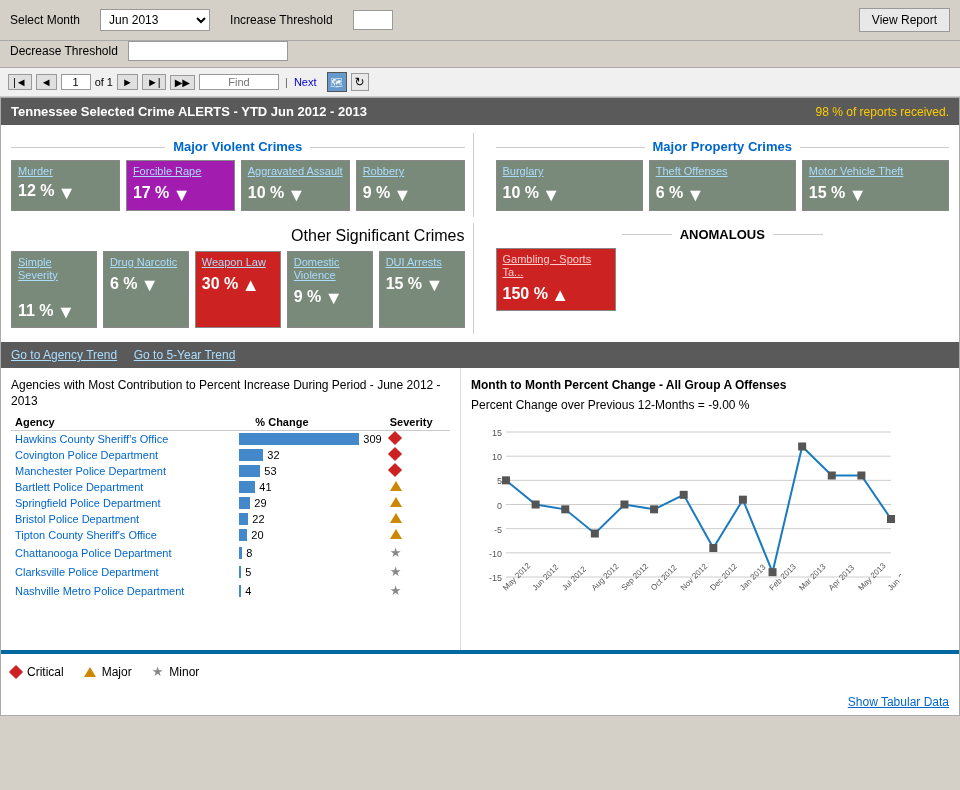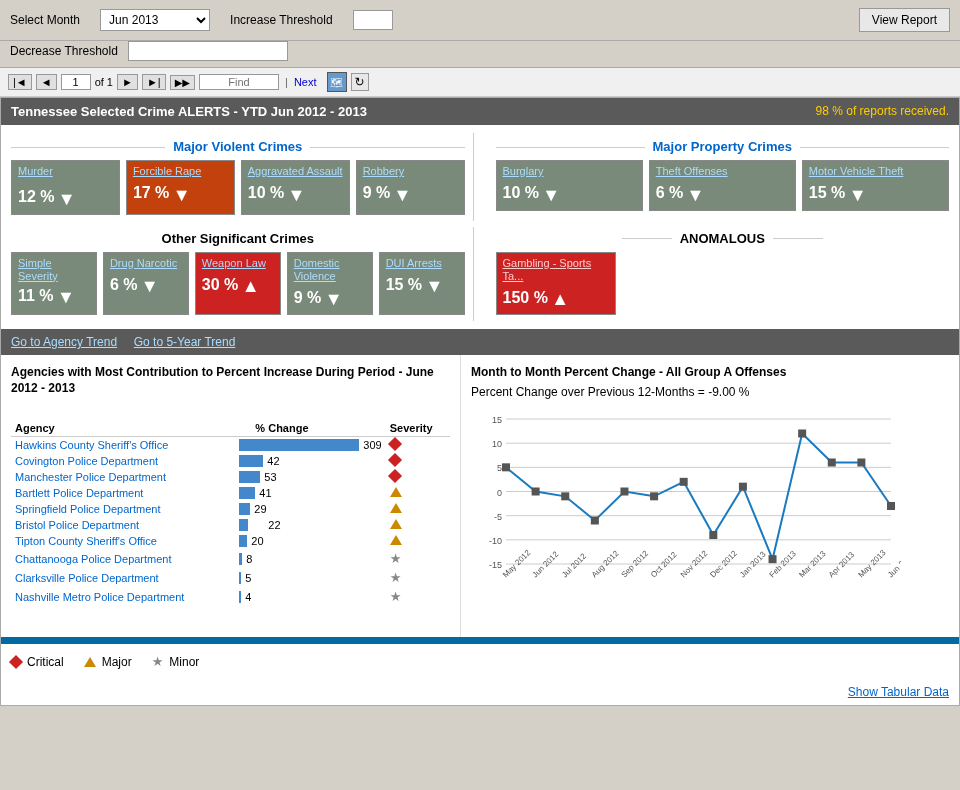--- a/index.html
+++ b/index.html
@@ -18,76 +18,76 @@
     .nav-bar input { width: 30px; text-align: center; font-size: 11px; border: 1px solid #999; padding: 1px 2px; }
     .nav-bar span { font-size: 11px; }
     .nav-bar .find-box { width: 80px; border: 1px solid #999; font-size: 11px; padding: 1px 3px; }
     .nav-bar .find-sep { color: #666; margin: 0 2px; }
     .nav-bar .find-next { color: #0000cc; cursor: pointer; text-decoration: none; font-size: 11px; }
     .nav-icon { width: 20px; height: 20px; background: #6699cc; border: 1px solid #555; cursor: pointer; display: inline-flex; align-items: center; justify-content: center; color: white; font-size: 10px; }
     .refresh-icon { width: 18px; height: 18px; background: #e8e8e8; border: 1px solid #999; cursor: pointer; display: inline-flex; align-items: center; justify-content: center; font-size: 12px; }
 
     .main-content { background: white; border: 1px solid #aaa; margin: 0; overflow-y: auto; max-height: 680px; }
 
-    .header-bar { background: #5a5a5a; color: white; padding: 6px 10px; display: flex; justify-content: space-between; }
+    .header-bar { background: #5a5a5a; color: white; padding: 6px 10px; display: flex; justify-content: space-between; align-items: center; }
     .header-bar .title { font-size: 13px; font-weight: bold; }
     .header-bar .reports { color: #ffcc00; font-size: 12px; }
 
     .crimes-section { padding: 8px 10px; background: white; }
 
     .section-header { text-align: center; position: relative; margin: 6px 0 4px 0; }
     .section-header::before { content: ''; position: absolute; left: 0; top: 50%; width: 100%; height: 1px; background: #ccc; z-index: 0; }
     .section-header a { color: #0066cc; font-size: 13px; font-weight: bold; text-decoration: none; background: white; padding: 0 8px; position: relative; z-index: 1; }
 
     .crimes-row { display: flex; gap: 6px; margin: 6px 0; flex-wrap: nowrap; }
 
     .crime-card { flex: 1; min-width: 70px; padding: 4px 6px; border: 1px solid #888; background: #7a8a7a; color: white; position: relative; }
-    .crime-card.highlight { background: #c2410c; }
+    .crime-card.highlight { background: #a21caf; }
     .crime-card.anomalous { background: #cc2222; }
     .crime-card-title { font-size: 11px; line-height: 1.2; }
     .crime-card-title a { color: #aaddff; text-decoration: underline; cursor: pointer; }
     .crime-card-value { font-size: 16px; font-weight: bold; color: white; margin-top: 4px; }
     .crime-card-arrow { display: inline-block; font-size: 18px; color: white; vertical-align: middle; }
 
     .trend-header { background: #5a5a5a; color: white; padding: 6px 10px; display: flex; justify-content: space-between; align-items: center; margin-top: 0; }
     .trend-header .title { font-size: 13px; }
     .trend-header a { color: #aaddff; text-decoration: underline; font-size: 12px; cursor: pointer; }
 
     .trend-body { display: flex; gap: 0; padding: 0; }
 
     .agencies-panel { width: 460px; padding: 10px; border-right: 1px solid #ddd; }
-    .agencies-title { font-weight: bold; font-size: 12px; margin-bottom: 24px; line-height: 1.3; }
+    .agencies-title { font-weight: normal; font-size: 12px; margin-bottom: 5px; line-height: 1.3; }
     .agencies-table { width: 100%; border-collapse: collapse; }
     .agencies-table th { text-align: left; font-size: 11px; font-weight: bold; padding: 2px 4px; border-bottom: 1px solid #ccc; }
     .agencies-table th.right { text-align: right; }
     .agencies-table td { font-size: 11px; padding: 2px 4px; }
     .agencies-table td a { color: #0066cc; text-decoration: none; }
     .bar-cell { width: 120px; }
     .bar-bg { background: #4488cc; height: 12px; display: inline-block; }
     .severity-diamond { width: 10px; height: 10px; background: #cc2222; transform: rotate(45deg); display: inline-block; }
     .severity-triangle { width: 0; height: 0; border-left: 6px solid transparent; border-right: 6px solid transparent; border-bottom: 10px solid #cc8800; display: inline-block; }
     .severity-star { color: #888; font-size: 13px; }
 
     .chart-panel { flex: 1; padding: 10px; }
     .chart-title { font-size: 12px; font-weight: bold; margin-bottom: 4px; line-height: 1.3; }
 
-    .legend-row { display: flex; align-items: center; gap: 20px; padding: 10px 10px; border-top: 7px solid #0369a1; }
+    .legend-row { display: flex; align-items: center; gap: 20px; padding: 10px 10px; border-top: 4px solid #0369a1; }
     .legend-item { display: flex; align-items: center; gap: 6px; font-size: 12px; }
 
     .show-tabular { text-align: right; padding: 6px 10px; }
     .show-tabular a { color: #0066cc; text-decoration: underline; cursor: pointer; font-size: 12px; }
 
     
     .chart-container { position: relative; }
 
     .crimes-divider { display: flex; gap: 0; }
     .crimes-left-half { flex: 1; padding-right: 8px; border-right: 1px solid #ccc; }
     .crimes-right-half { flex: 1; padding-left: 22px; }
 
-    .other-crimes-header { font-size: 13px; font-weight: bold; text-align: center; margin: 4px 0; }
+    .other-crimes-header { font-size: 16px; font-weight: normal; text-align: right; margin: 4px 0; }
     .anomalous-header { font-size: 13px; font-weight: bold; text-align: center; margin: 4px 0; display: flex; align-items: center; justify-content: center; gap: 8px; }
     .anomalous-header::before, .anomalous-header::after { content: ''; display: inline-block; width: 50px; height: 1px; background: #ccc; vertical-align: middle; }
   </style>
 </head>
 <body>
 
 <div class="toolbar">
   <label>Select Month</label>
   <select>
     <option>Jun 2013</option>
@@ -126,21 +126,21 @@
   <div class="crimes-section">
     <div class="crimes-divider">
 
       <div class="crimes-left-half">
         <div class="section-header">
           <a>Major Violent Crimes</a>
         </div>
         <div class="crimes-row" id="violent-crimes-row">
         <div class="crime-card">
               <div class="crime-card-title"><a>Murder</a></div>
-      <div style="margin-top:10px;"><span class="crime-card-value">12 %</span> <span class="crime-card-arrow">▼</span></div>
+      <div style="margin-top:4px;"><span class="crime-card-value">12 %</span> <span class="crime-card-arrow">▼</span></div>
             </div>
             <div class="crime-card highlight">
               <div class="crime-card-title"><a>Forcible Rape</a></div>
       <div style="margin-top:6px;"><span class="crime-card-value">17 %</span> <span class="crime-card-arrow">▼</span></div>
             </div>
             <div class="crime-card">
               <div class="crime-card-title"><a>Aggravated Assault</a></div>
       <div style="margin-top:6px;"><span class="crime-card-value">10 %</span> <span class="crime-card-arrow">▼</span></div>
             </div>
             <div class="crime-card">
@@ -171,21 +171,21 @@
       </div>
 
     </div>
 
     <div class="crimes-divider" style="margin-top:6px;">
       <div class="crimes-left-half">
         <div class="other-crimes-header">Other Significant Crimes</div>
         <div class="crimes-row" id="other-crimes-row">
             <div class="crime-card">
               <div class="crime-card-title"><a>Simple Severity</a></div>
-      <div style="margin-top:4px;"><span class="crime-card-value">11 %</span> <span class="crime-card-arrow">▼</span></div>
+      <div style="margin-top:20px;"><span class="crime-card-value">11 %</span> <span class="crime-card-arrow">▼</span></div>
             </div>
             <div class="crime-card">
               <div class="crime-card-title"><a>Drug Narcotic</a></div>
       <div style="margin-top:6px;"><span class="crime-card-value">6 %</span> <span class="crime-card-arrow">▼</span></div>
             </div>
             <div class="crime-card anomalous">
               <div class="crime-card-title"><a>Weapon Law</a></div>
       <div style="margin-top:6px;"><span class="crime-card-value">30 %</span> <span class="crime-card-arrow">▲</span></div>
             </div>
             <div class="crime-card">
@@ -240,21 +240,21 @@
           <span>309</span>
         </div>
       </td>
       <td><div class="severity-diamond"></div></td>
     </tr>
             <tr>
       <td><a>Covington Police Department</a></td>
       <td class="bar-cell">
         <div style="display:flex;align-items:center;gap:4px;">
           <div class="bar-bg" style="width:24px;"></div>
-          <span>42</span>
+          <span>32</span>
         </div>
       </td>
       <td><div class="severity-diamond"></div></td>
     </tr>
             <tr>
       <td><a>Manchester Police Department</a></td>
       <td class="bar-cell">
         <div style="display:flex;align-items:center;gap:4px;">
           <div class="bar-bg" style="width:21px;"></div>
           <span>53</span>
@@ -278,21 +278,21 @@
         <div style="display:flex;align-items:center;gap:4px;">
           <div class="bar-bg" style="width:11px;"></div>
           <span>29</span>
         </div>
       </td>
       <td><div class="severity-triangle"></div></td>
     </tr>
             <tr>
       <td><a>Bristol Police Department</a></td>
       <td class="bar-cell">
-        <div style="display:flex;align-items:center;gap:20px;">
+        <div style="display:flex;align-items:center;gap:4px;">
           <div class="bar-bg" style="width:9px;"></div>
           <span>22</span>
         </div>
       </td>
       <td><div class="severity-triangle"></div></td>
     </tr>
             <tr>
       <td><a>Tipton County Sheriff's Office</a></td>
       <td class="bar-cell">
         <div style="display:flex;align-items:center;gap:4px;">

